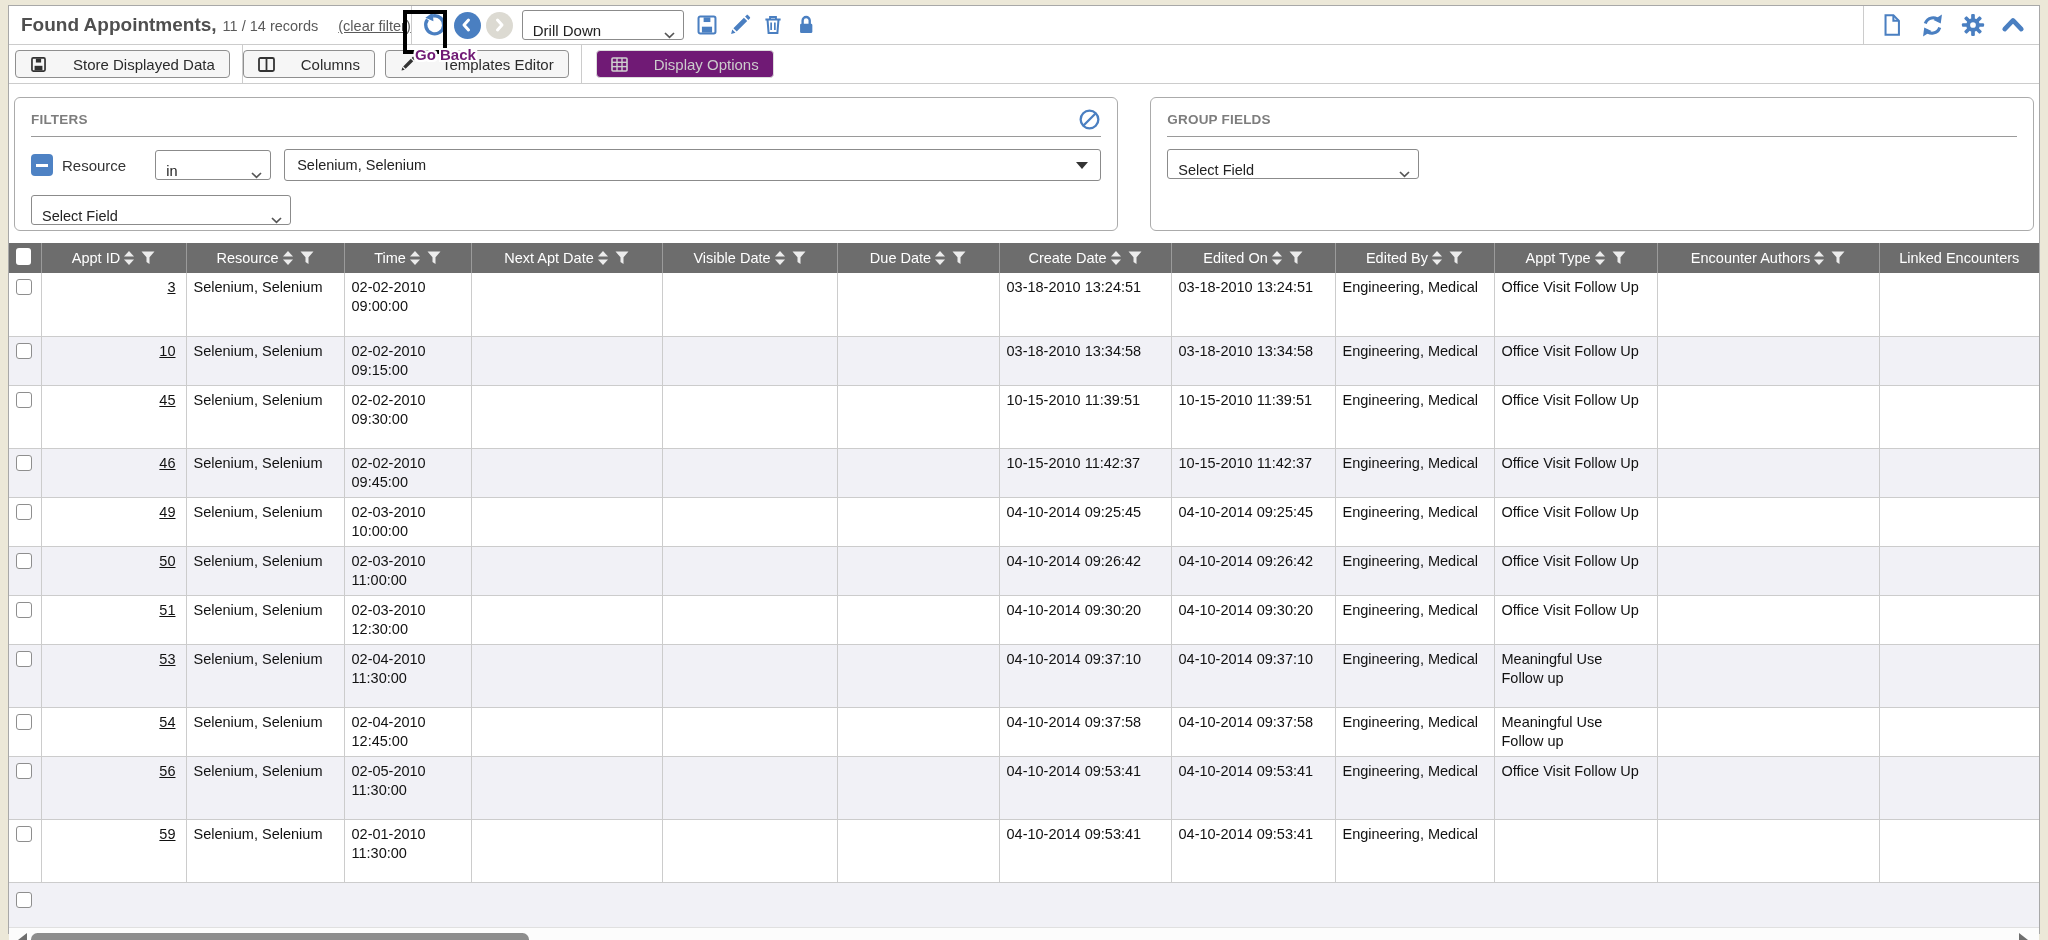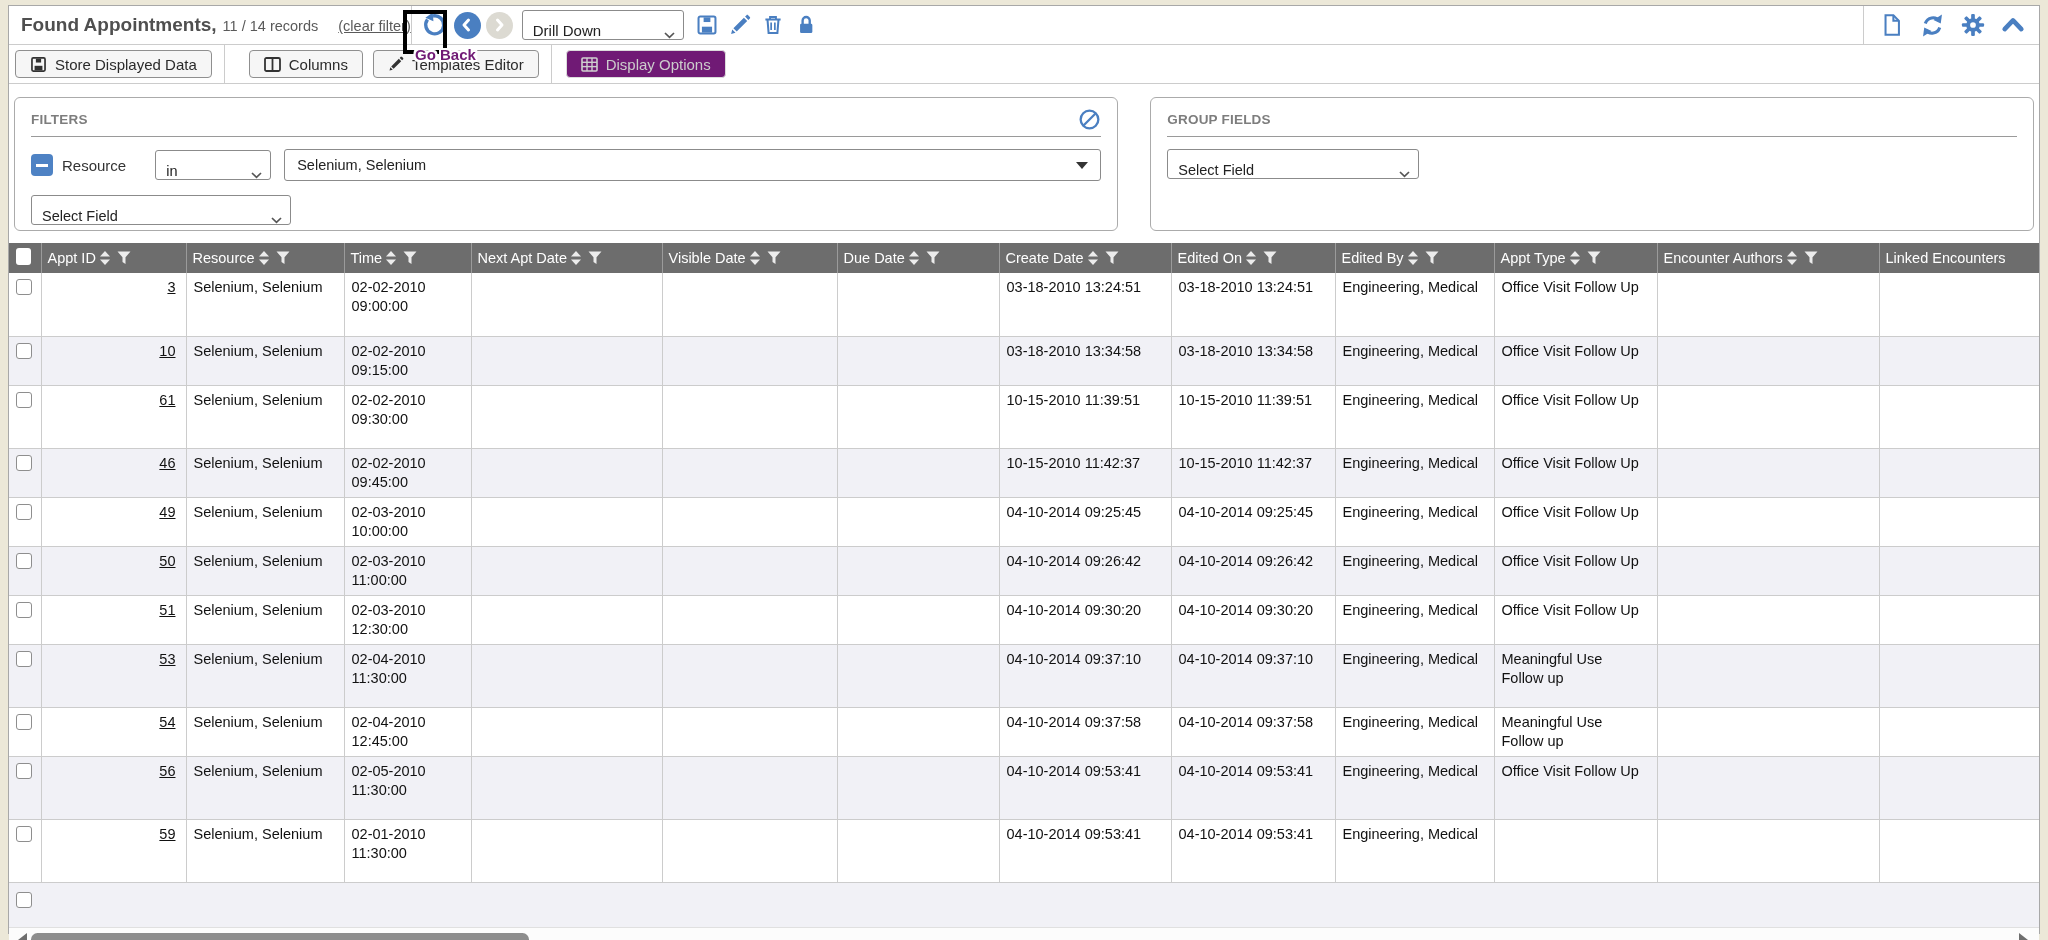--- a/index.html
+++ b/index.html
@@ -46,26 +46,26 @@
     border:4px solid #000;z-index:20;pointer-events:none;
   }
   .goback-tip{
     position:absolute;left:406px;top:40px;z-index:21;
     font-size:15px;font-weight:bold;color:#701a75;white-space:nowrap;
     text-shadow:-2px -2px 0 #fff,2px -2px 0 #fff,-2px 2px 0 #fff,2px 2px 0 #fff,0 -2px 0 #fff,0 2px 0 #fff,-2px 0 0 #fff,2px 0 0 #fff;
   }
   
   .tb2{height:38px;display:flex;align-items:center;border-bottom:1px solid #ccc;position:relative;}
   .btn{
-    height:28px;display:inline-flex;align-items:center;gap:8px;
+    height:28px;display:inline-flex;align-items:center;gap:26px;
     padding:0 14px;background:#f6f6f6;border:1px solid #8f8f8f;border-radius:4px;
     font-size:15px;color:#2b2b2b;cursor:pointer;white-space:nowrap;
   }
   .btn.disabled{color:#ccc;border-color:#dcdcdc;background:#701a75;cursor:default;}
-  .b1{margin-left:6px;} .sep-a{margin-left:12px;} .b2{margin-left:24px;} .b3{margin-left:10px;}
+  .b1{margin-left:6px;} .sep-a{margin-left:12px;} .b2{} .b3{margin-left:10px;}
   .sep-b{margin-left:12px;} .b4{margin-left:14px;}
   
   .fsection{display:flex;gap:32px;padding:13px 5px 12px 5px;}
   .fpanel{border:1px solid #ababab;border-radius:6px;height:134px;box-sizing:border-box;padding:8px 16px 10px 16px;}
   .fpanel.filters{width:1111px;}
   .fpanel.group{width:889px;}
   .fhead{display:flex;align-items:center;justify-content:space-between;border-bottom:1px solid #9a9a9a;padding-bottom:4px;height:26px;}
   .flabel{font-size:13.5px;font-weight:bold;color:#7d7d7d;letter-spacing:.2px;}
   .frow{display:flex;align-items:center;margin-top:12px;gap:9px;}
   .minus-btn{width:22px;height:22px;background:#4e82c4;border-radius:4px;position:relative;cursor:pointer;flex:0 0 22px;}
@@ -82,21 +82,21 @@
   .sf{width:240px;height:28px;font-size:14.5px;}
   .sfg{width:232px;height:28px;font-size:14.5px;margin-top:12px;}
   .chev{flex:0 0 auto;}
   
   table.grid{border-collapse:collapse;table-layout:fixed;width:2030px;}
   .grid th{
     background:#6d6d6d;color:#fff;font-weight:normal;font-size:14.5px;
     height:30px;padding:0 6px;text-align:left;border-right:1px solid #9b9b9b;
   }
   .grid th:last-child{border-right:none;}
-  .hc{display:flex;align-items:center;justify-content:flex-start;gap:4px;}
+  .hc{display:flex;align-items:center;justify-content:center;gap:4px;}
   .hicons{display:flex;align-items:center;gap:7px;flex:0 0 auto;}
   .hicons span{display:inline-flex;cursor:pointer;}
   .grid td{
     font-size:14.5px;line-height:19px;color:#111;
     vertical-align:top;padding:5px 7px;border-right:1px solid #ccc;
     overflow:hidden;
   }
   .grid td:last-child{border-right:none;}
   .grid tbody tr{border-bottom:1px solid #ccc;}
   .grid tbody tr:nth-child(even){background:#f1f1f6;}
@@ -563,21 +563,21 @@
         <td></td>
         <td>03-18-2010 13:34:58</td>
         <td>03-18-2010 13:34:58</td>
         <td>Engineering, Medical</td>
         <td class="c-type">Office Visit Follow Up</td>
         <td></td>
         <td></td>
       </tr>
       <tr class="tall">
         <td class="c-check"><span class="cb"></span></td>
-        <td class="c-id"><a class="idlink" href="#">61</a></td>
+        <td class="c-id"><a class="idlink" href="#">45</a></td>
         <td>Selenium, Selenium</td>
         <td>02-02-2010 09:30:00</td>
         <td></td>
         <td></td>
         <td></td>
         <td>10-15-2010 11:39:51</td>
         <td>10-15-2010 11:39:51</td>
         <td>Engineering, Medical</td>
         <td class="c-type">Office Visit Follow Up</td>
         <td></td>

